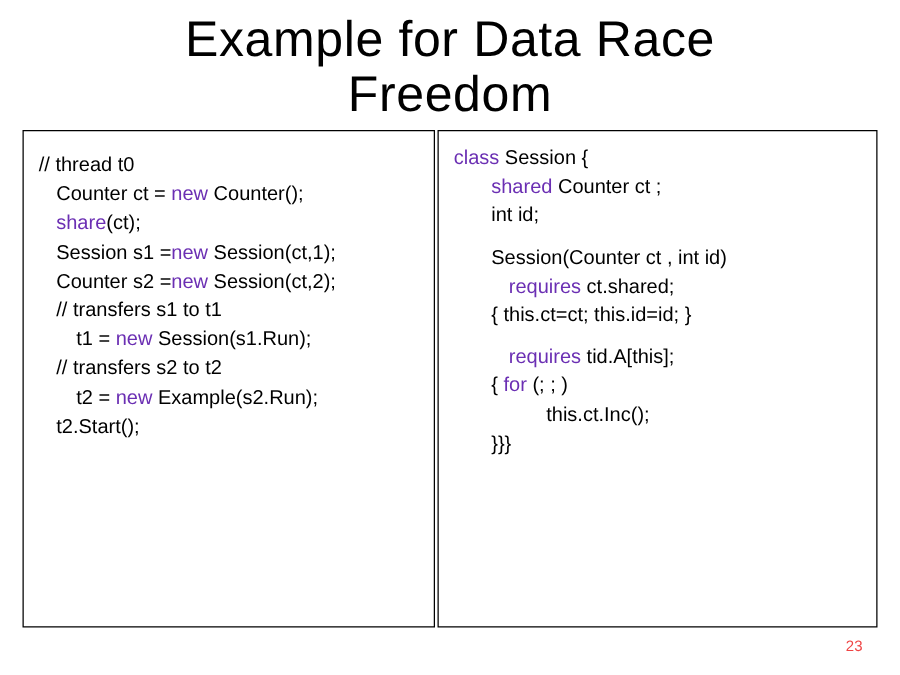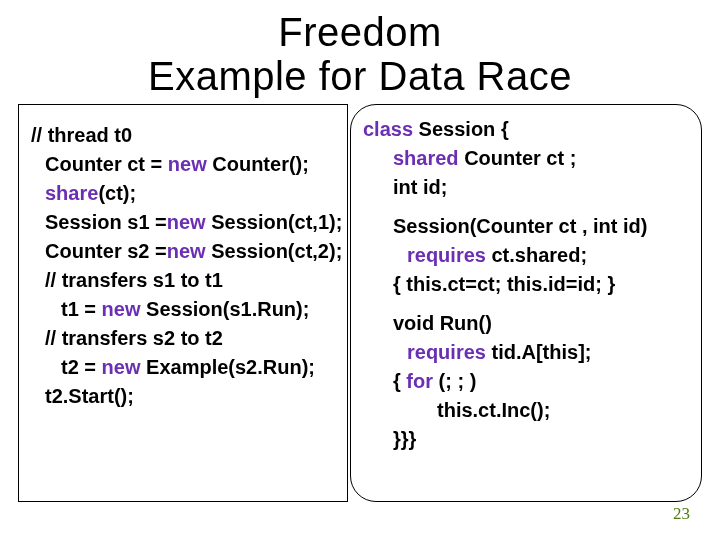--- a/index.html
+++ b/index.html
@@ -29,62 +29,60 @@
   }
   .columns {
     display: flex;
     flex-direction: row;
     margin: 0 18px 0 18px;
   }
   .col {
     border: 1px solid #000;
     box-sizing: border-box;
     padding: 10px 10px 10px 12px;
-    font-size: 20px;
+    font-size: 16px;
     line-height: 1.45;
-    font-weight: bold;
   }
   .col.left {
     width: 330px;
     height: 398px;
     font-family: "Comic Sans MS", "Comic Sans", cursive, Arial, sans-serif;
   }
   .col.right {
     width: 352px;
     height: 398px;
     margin-left: 2px;
     font-family: "Comic Sans MS", "Comic Sans", cursive, Arial, sans-serif;
-    border-radius: 26px;
   }
   .line { white-space: pre; }
   .ind1 { padding-left: 14px; }
   .ind2 { padding-left: 30px; }
   .ind3 { padding-left: 44px; }
   .ind4 { padding-left: 60px; }
   .ind5 { padding-left: 74px; }
   .purple { color: #6b2fb3; }
   .gap { height: 10px; }
   .smallgap { height: 6px; }
   .pagenum {
     position: absolute;
     right: 30px;
     bottom: 16px;
-    font-size: 17px;
-    color: #4d7c0f;
-    font-family: Liberation Serif, serif;
+    font-size: 12px;
+    color: #ef4444;
+    font-family: Liberation Sans, sans-serif;
   }
 </style>
 </head>
 <body>
 
 <div class="slide">
 
   <div class="title">
+    <div>Example for Data Race</div>
     <div>Freedom</div>
-    <div>Example for Data Race</div>
   </div>
 
   <div class="columns">
 
     <div class="col left">
       <div class="smallgap"></div>
       <div class="line"><span>// thread t0</span></div>
       <div class="line ind1"><span>Counter ct = </span><span class="purple">new</span><span> Counter();</span></div>
       <div class="line ind1"><span class="purple">share</span><span>(ct);</span></div>
       <div class="line ind1"><span>Session s1 =</span><span class="purple">new</span><span> Session(ct,1);</span></div>
@@ -98,21 +96,20 @@
 
     <div class="col right">
       <div class="line"><span class="purple">class</span><span> Session {</span></div>
       <div class="line ind2"><span class="purple">shared</span><span> Counter ct ;</span></div>
       <div class="line ind2"><span>int id;</span></div>
       <div class="gap"></div>
       <div class="line ind2"><span>Session(Counter ct , int id)</span></div>
       <div class="line ind3"><span class="purple">requires</span><span> ct.shared;</span></div>
       <div class="line ind2"><span>{ this.ct=ct; this.id=id; }</span></div>
       <div class="gap"></div>
-      <div class="line ind2"><span>void Run()</span></div>
       <div class="line ind3"><span class="purple">requires</span><span> tid.A[this];</span></div>
       <div class="line ind2"><span>{ </span><span class="purple">for</span><span> (; ; )</span></div>
       <div class="line ind5"><span>this.ct.Inc();</span></div>
       <div class="line ind2"><span>}}}</span></div>
     </div>
 
   </div>
 
   <div class="pagenum">23</div>
 </div>

